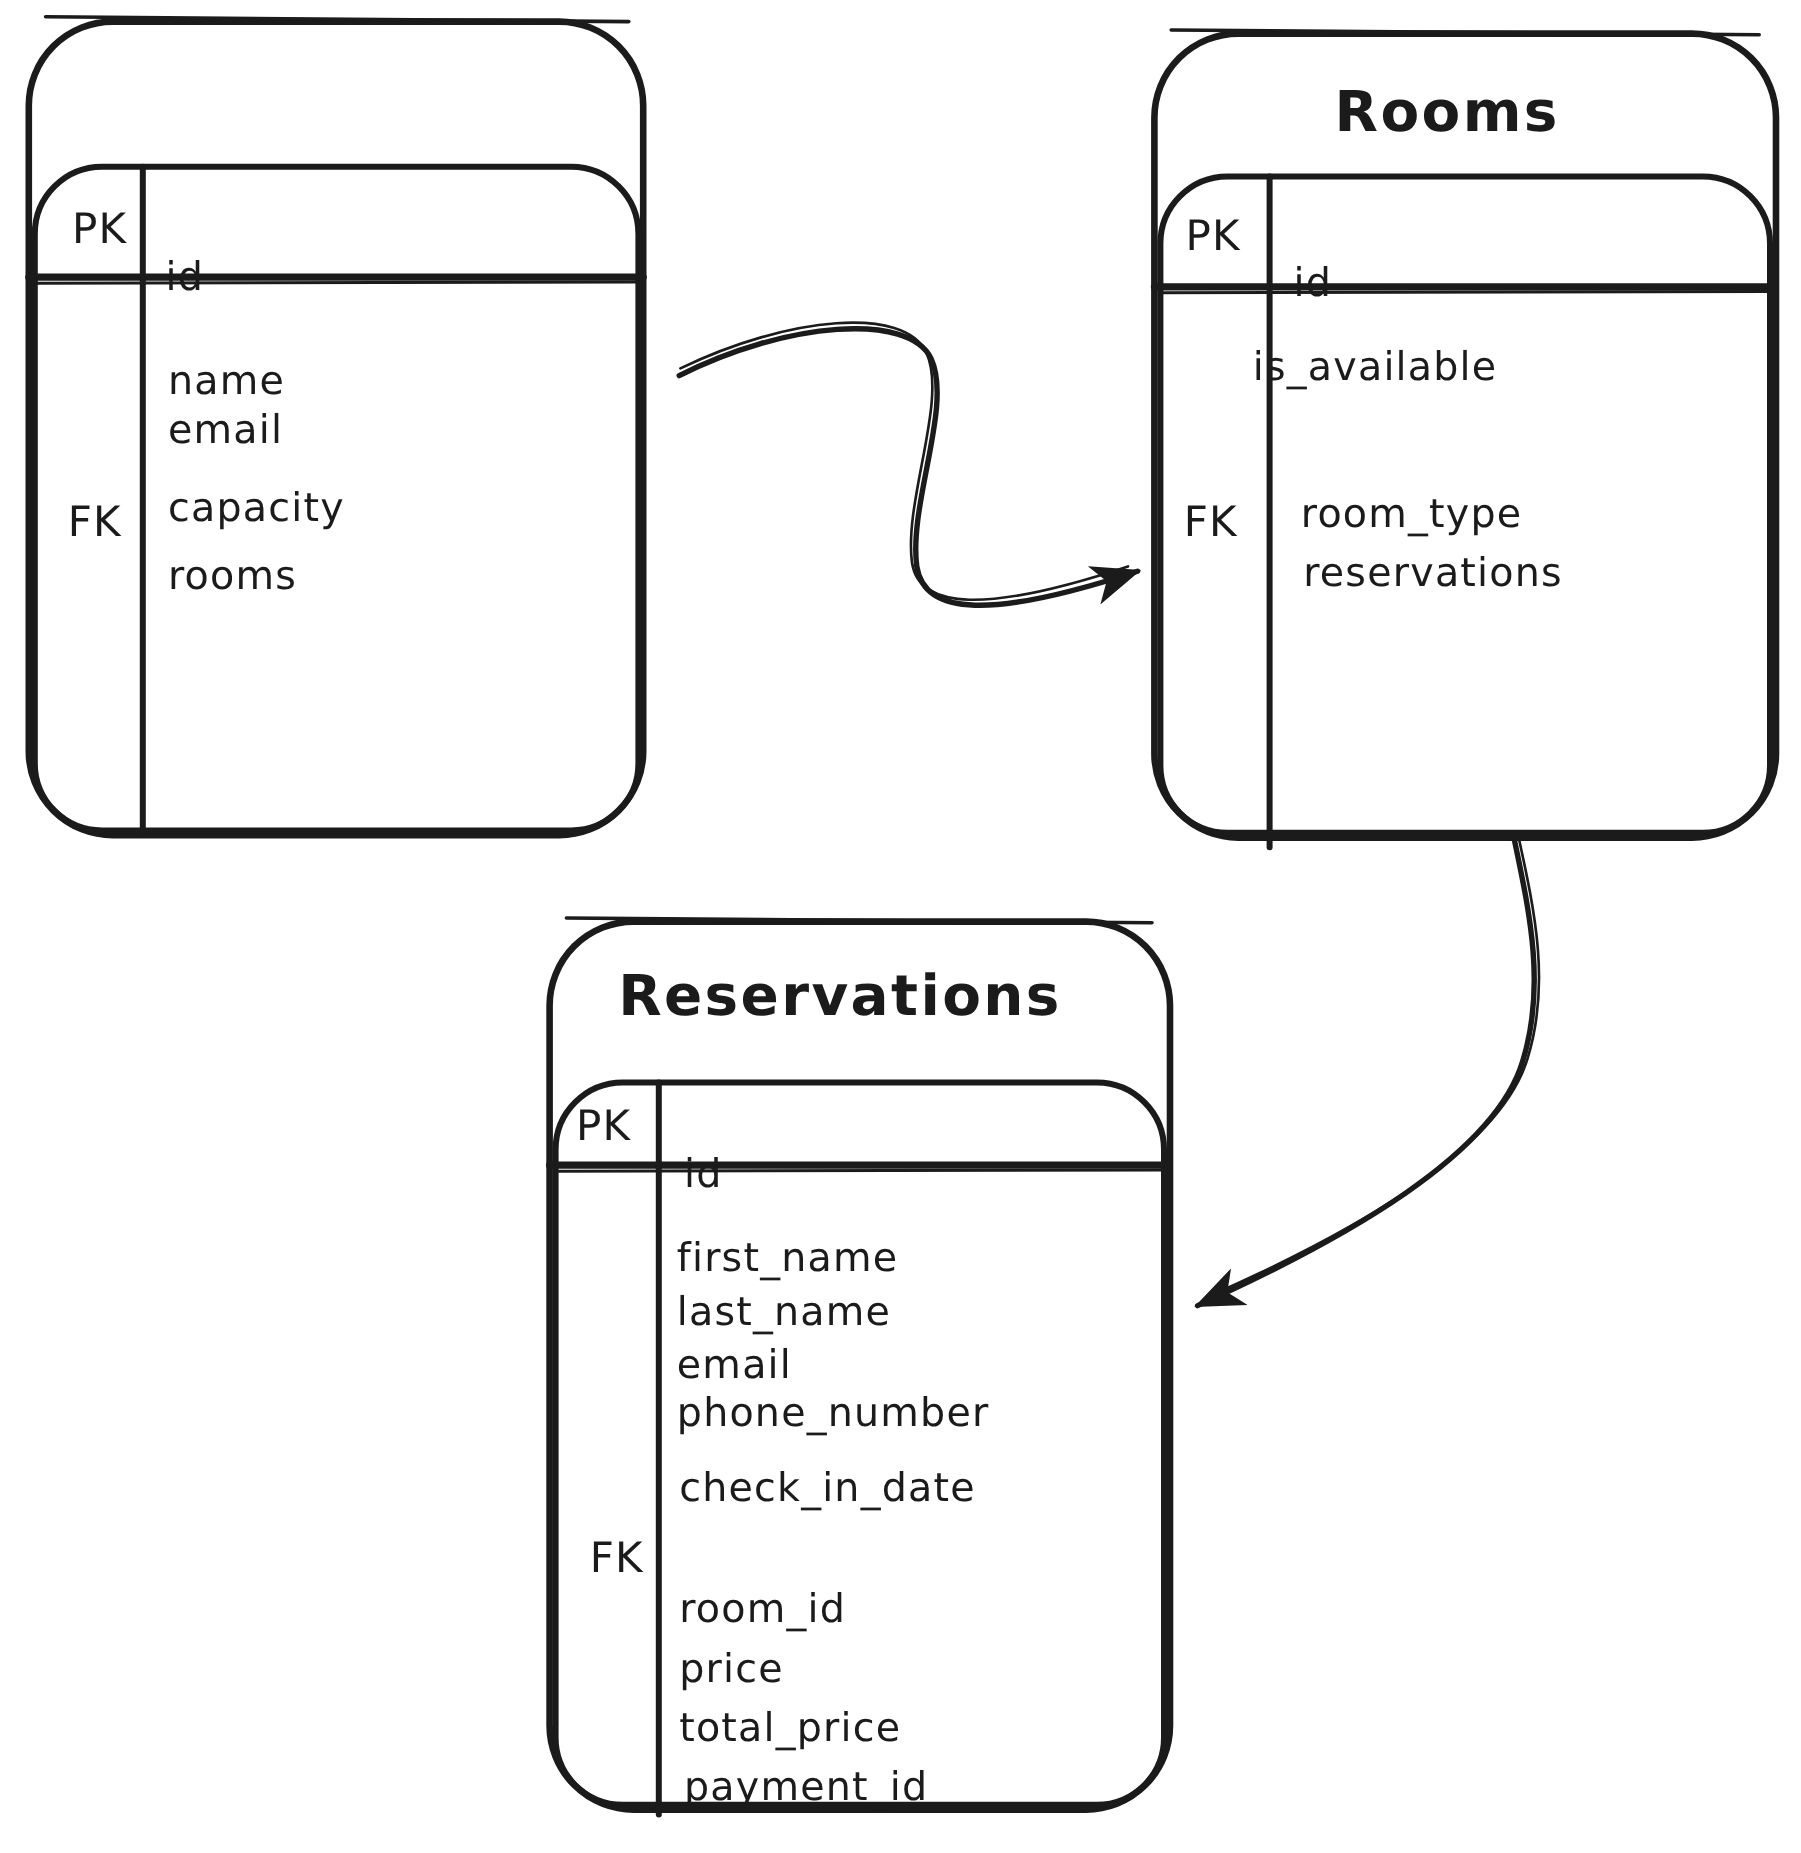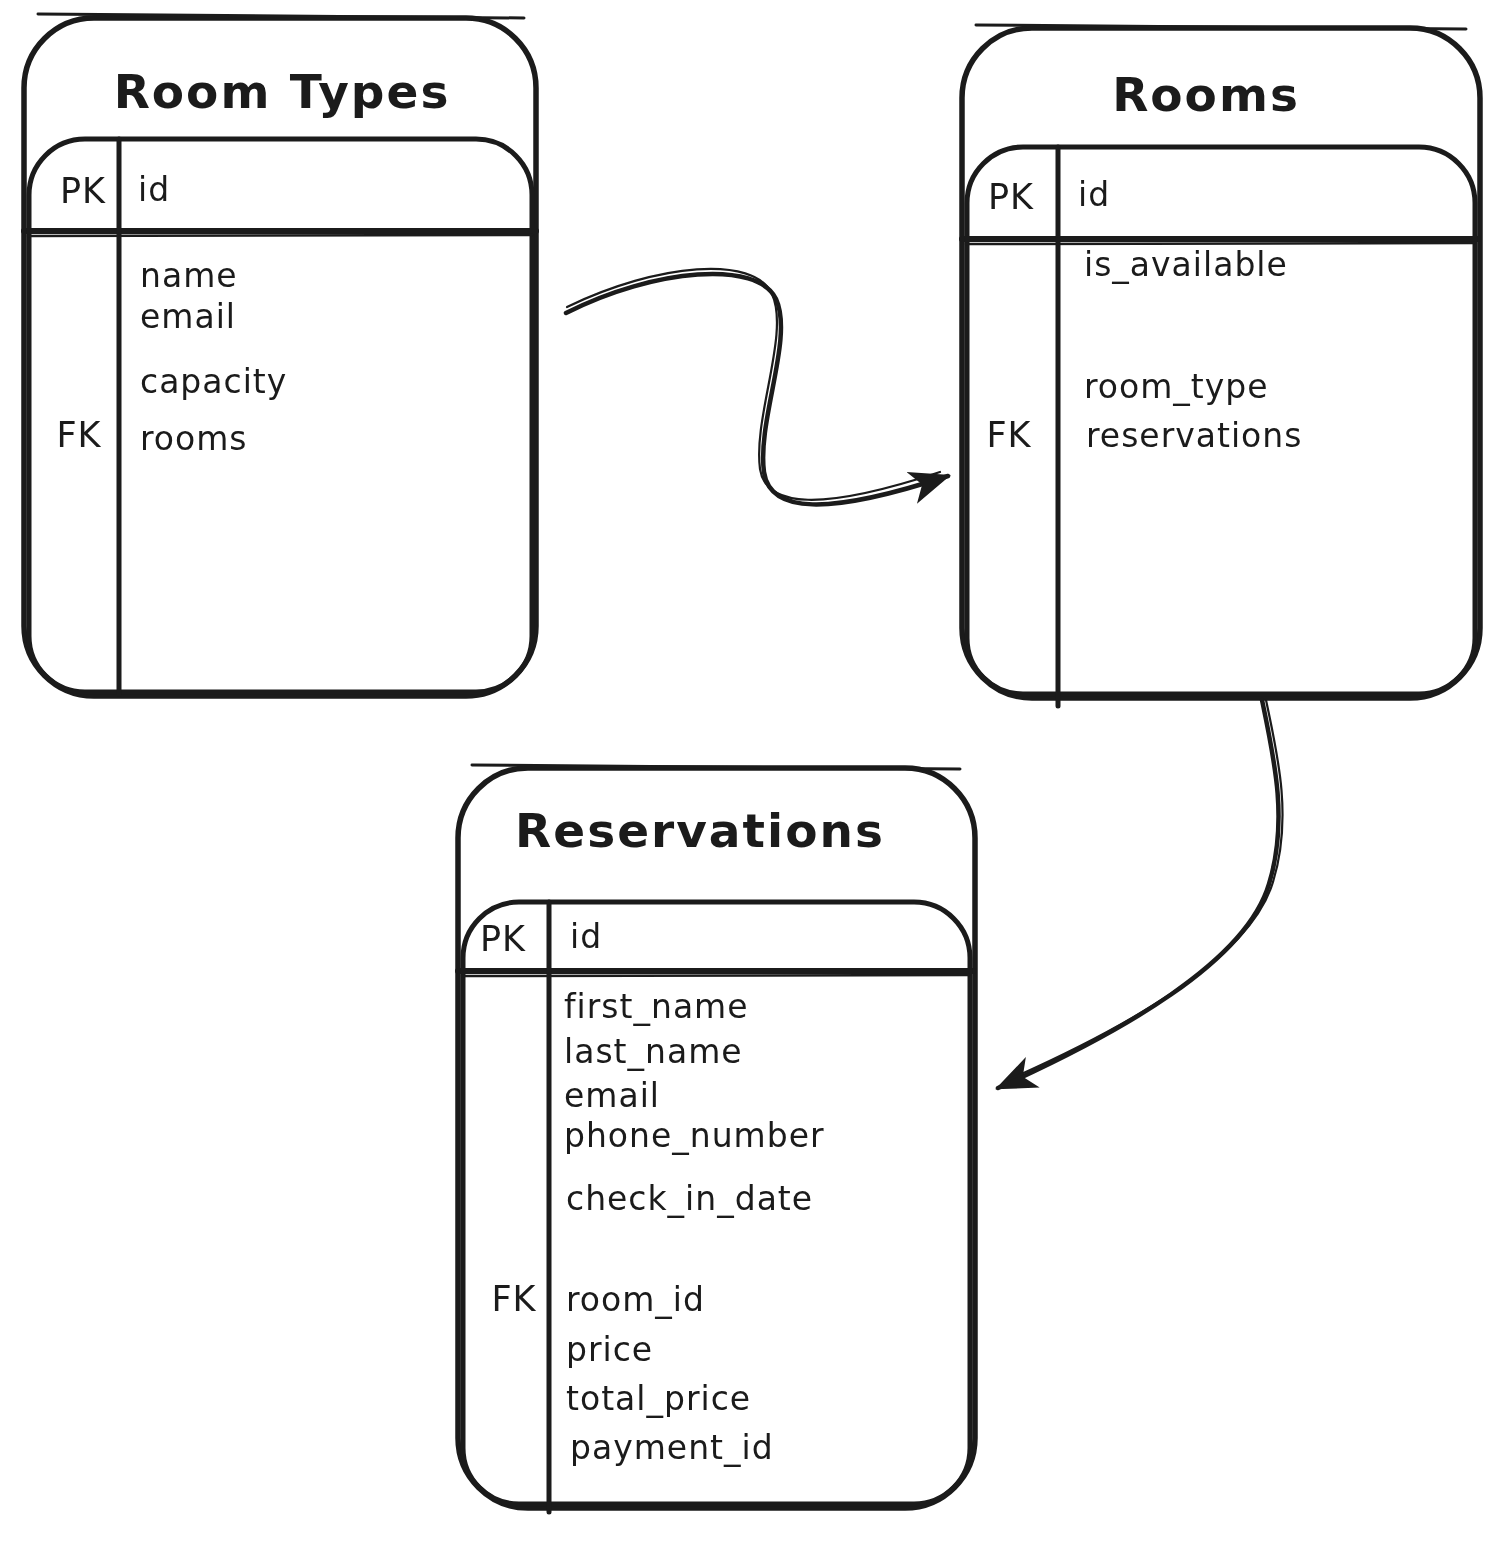--- a/index.html
+++ b/index.html
@@ -20,20 +20,21 @@
   .t-title{
     font-size:47px;
     font-weight:700;
     letter-spacing:2px;
     transform:translate(-50%,-50%);
   }
   .cell{
     font-size:33px;
     font-weight:500;
     transform:translateY(-54%);
+    margin-top:41px;
   }
   .keylbl{
     font-size:35px;
     font-weight:400;
     transform:translate(-50%,-54%);
   }
 </style>
 </head>
 <body>
 
@@ -77,33 +78,32 @@
       <path d="M 566 313 C 655 268 758 260 776 299 C 794 338 757 420 764 472 C 770 513 826 516 948 476" stroke-width="4.5" marker-end="url(#ah)"></path>
       <path d="M 567 307 C 658 263 754 255 772 294 C 790 333 753 417 760 469 C 766 508 822 511 940 472" stroke-width="2.2"></path>
     </g>
 
     <g stroke="#1b1b1b" fill="none" stroke-linecap="round">
       <path d="M 1262 700 C 1275 762 1288 822 1269 884 C 1246 962 1122 1032 998 1088" stroke-width="4.5" marker-end="url(#ah)"></path>
       <path d="M 1266 700 C 1279 760 1292 820 1273 882 C 1250 958 1130 1026 1008 1080" stroke-width="2.2"></path>
     </g>
   </svg>
 
-  <span class="lbl t-title" style="left:282px;top:91px">Room Types</span>
   <span class="lbl keylbl" style="left:83px;top:193px">PK</span>
   <span class="lbl cell" style="left:138px;top:191px">id</span>
   <span class="lbl cell" style="left:140px;top:277px">name</span>
   <span class="lbl cell" style="left:140px;top:318px">email</span>
   <span class="lbl cell" style="left:140px;top:383px">capacity</span>
   <span class="lbl keylbl" style="left:79px;top:437px">FK</span>
   <span class="lbl cell" style="left:140px;top:440px">rooms</span>
 
   <span class="lbl t-title" style="left:1206px;top:94px">Rooms</span>
   <span class="lbl keylbl" style="left:1011px;top:199px">PK</span>
   <span class="lbl cell" style="left:1078px;top:196px">id</span>
-  <span class="lbl cell" style="left:1084px;top:266px">is_available</span>
+  <span class="lbl cell" style="left:1044px;top:266px">is_available</span>
   <span class="lbl cell" style="left:1084px;top:388px">room_type</span>
   <span class="lbl keylbl" style="left:1009px;top:437px">FK</span>
   <span class="lbl cell" style="left:1086px;top:437px">reservations</span>
 
   <span class="lbl t-title" style="left:700px;top:830px">Reservations</span>
   <span class="lbl keylbl" style="left:503px;top:941px">PK</span>
   <span class="lbl cell" style="left:570px;top:938px">id</span>
   <span class="lbl cell" style="left:564px;top:1008px">first_name</span>
   <span class="lbl cell" style="left:564px;top:1053px">last_name</span>
   <span class="lbl cell" style="left:564px;top:1097px">email</span>

